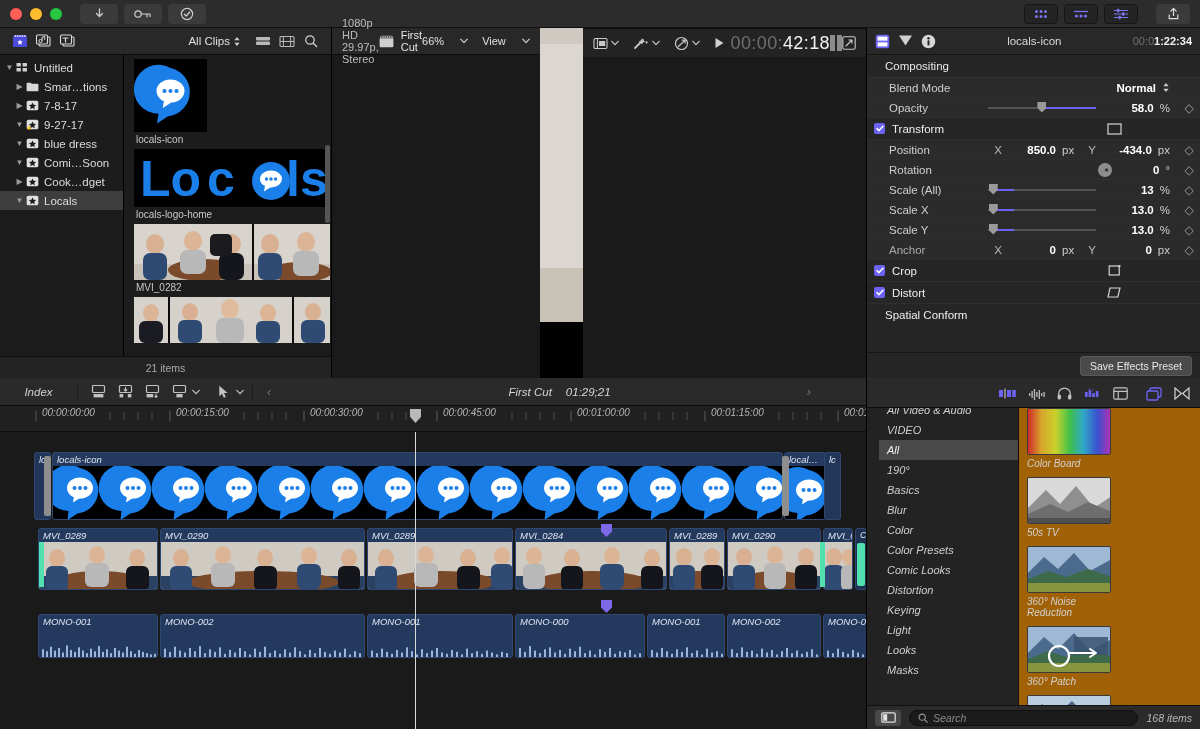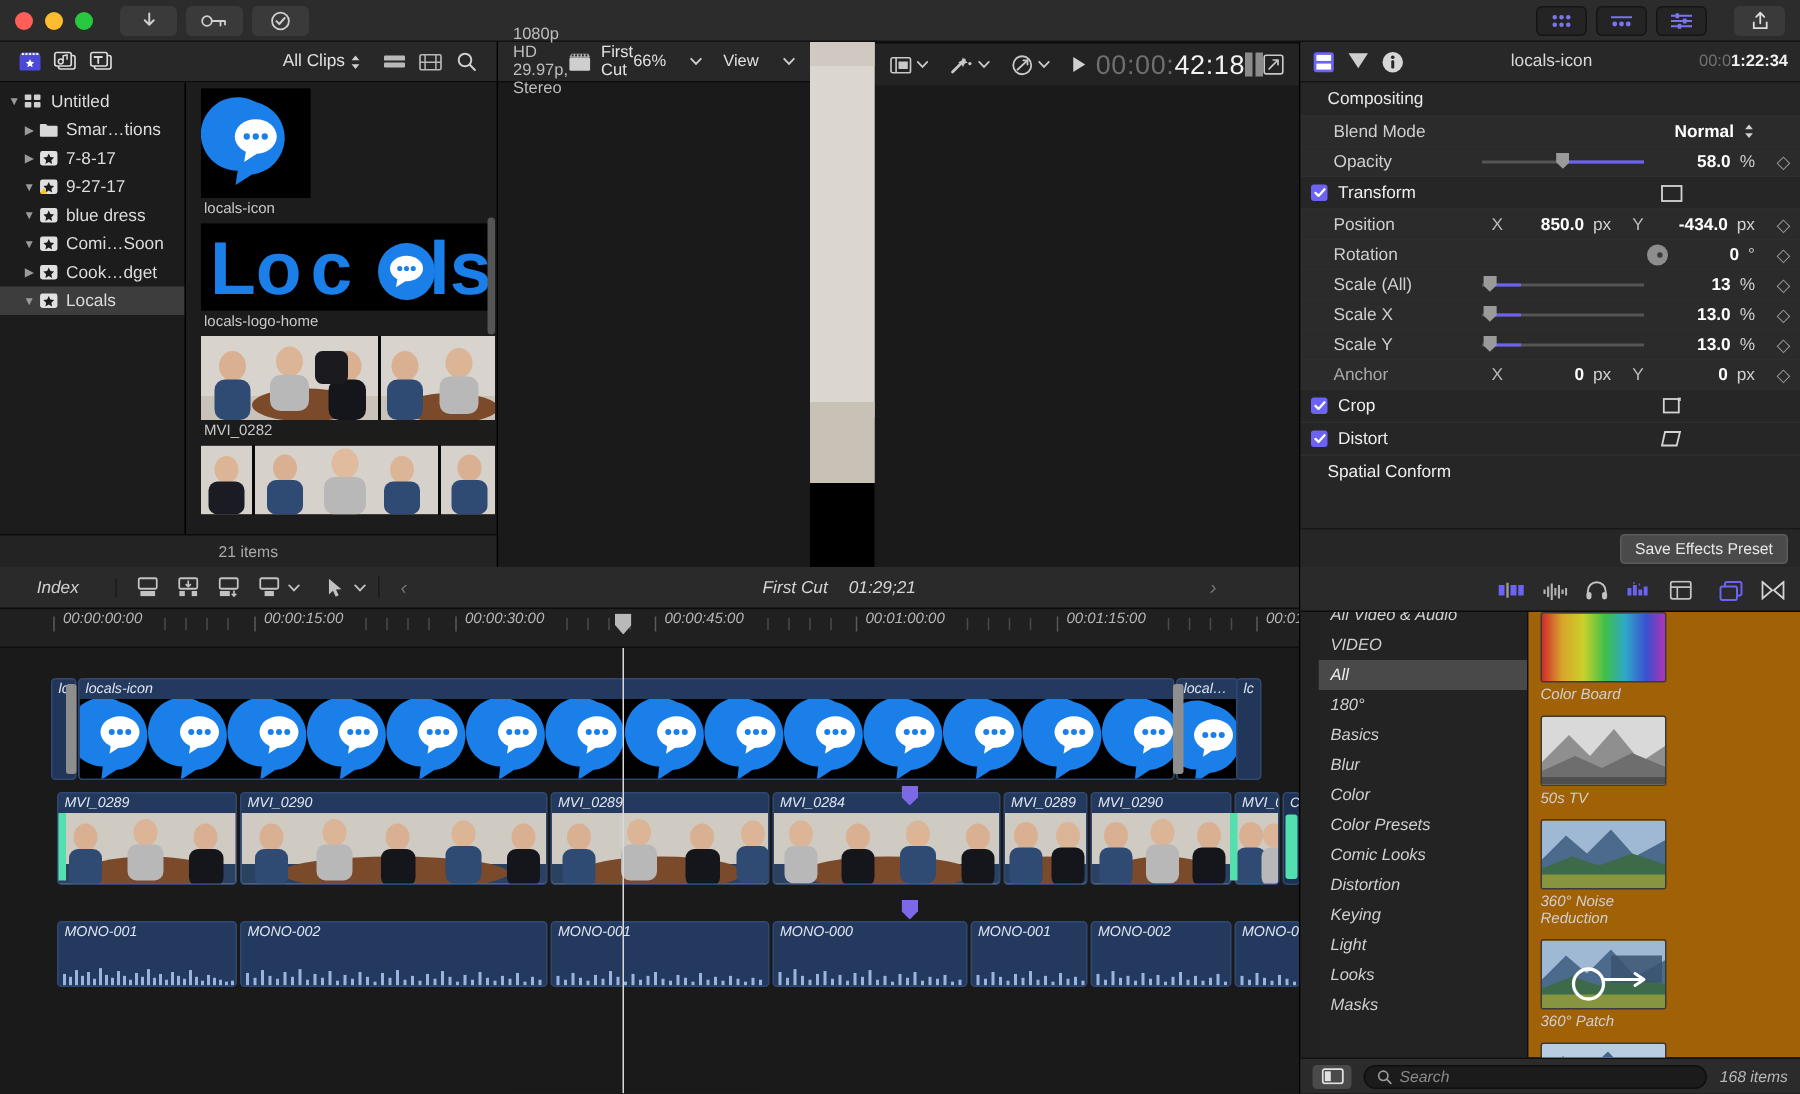--- a/index.html
+++ b/index.html
@@ -1541,21 +1541,21 @@
           <div class="ecat">
               <span>All Video &amp; Audio</span>
             </div>
           <div class="ecat">
               <span>VIDEO</span>
             </div>
           <div class="ecat sel">
               <span>All</span>
             </div>
           <div class="ecat">
-              <span>180°</span>
+              <span>190°</span>
             </div>
           <div class="ecat">
               <span>Basics</span>
             </div>
           <div class="ecat">
               <span>Blur</span>
             </div>
           <div class="ecat">
               <span>Color</span>
             </div>

